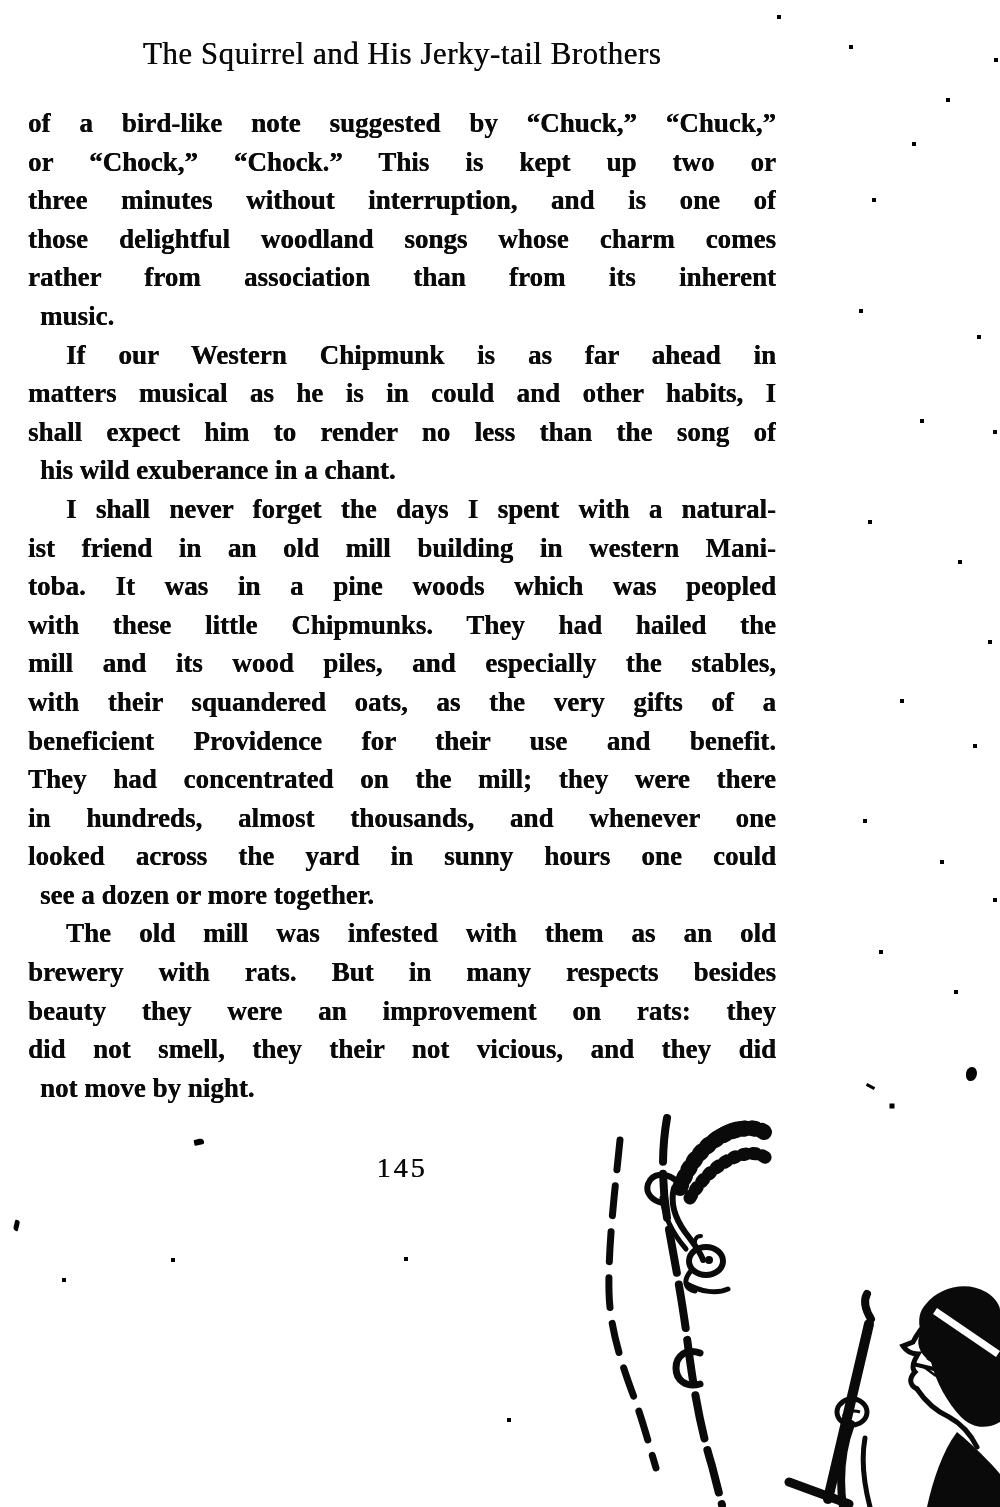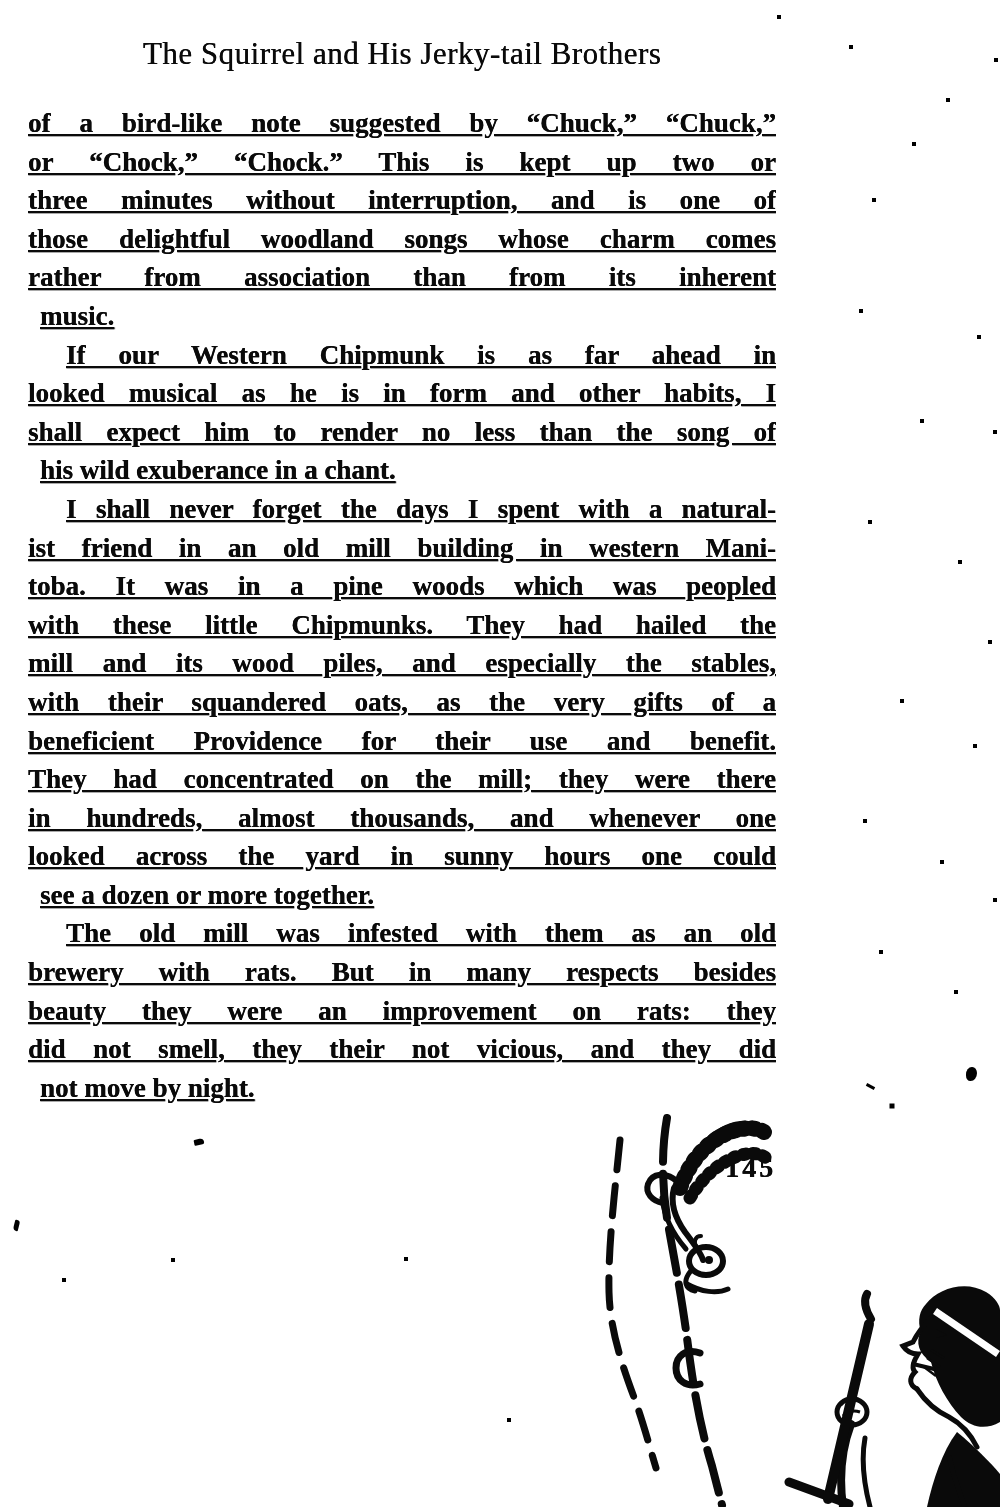--- a/index.html
+++ b/index.html
@@ -23,39 +23,38 @@
     text-shadow: 0.4px 0.4px 0 #0a0a0a;
     white-space: nowrap;
   }
 
   .text-block {
     position: absolute;
     top: 104px; left: 28px; width: 748px;
     font-size: 27px;
     font-weight: 700;
     text-shadow: 0.35px 0.35px 0 #0a0a0a;
-    text-decoration: underline;
   }
   .para { margin: 0; padding: 0; }
   .line {
     height: 38.6px;
     line-height: 38.6px;
     text-align: justify;
     text-align-last: justify;
     overflow: hidden;
   }
   .line.last { text-align-last: left; margin-left: 12px; }
   .line.indent { text-indent: 38px; }
 
   .page-number {
     position: absolute;
     top: 1152px; left: 28px; width: 748px;
-    text-align: right;
+    text-align: center;
     font-size: 28px;
-    font-weight: 700;
+    font-weight: 400;
     letter-spacing: 3px;
     text-shadow: 0.4px 0.4px 0 #0a0a0a;
   }
 
   .illustration {
     position: absolute;
     left: 588px; top: 1093px;
     width: 412px; height: 414px;
   }
 
@@ -108,21 +107,21 @@
       <div class="para">
         <div class="line">of a bird-like note suggested by “Chuck,” “Chuck,”</div>
         <div class="line">or “Chock,” “Chock.”  This is kept up two or</div>
         <div class="line">three minutes without interruption, and is one of</div>
         <div class="line">those delightful woodland songs whose charm comes</div>
         <div class="line">rather from association than from its inherent</div>
         <div class="line last">music.</div>
       </div>
       <div class="para">
         <div class="line indent">If our Western Chipmunk is as far ahead in</div>
-        <div class="line">looked musical as he is in form and other habits, I</div>
+        <div class="line">matters musical as he is in could and other habits, I</div>
         <div class="line">shall expect him to render no less than the song of</div>
         <div class="line last">his wild exuberance in a chant.</div>
       </div>
       <div class="para">
         <div class="line indent">I shall never forget the days I spent with a natural-</div>
         <div class="line">ist friend in an old mill building in western Mani-</div>
         <div class="line">toba.  It was in a pine woods which was peopled</div>
         <div class="line">with these little Chipmunks.  They had hailed the</div>
         <div class="line">mill and its wood piles, and especially the stables,</div>
         <div class="line">with their squandered oats, as the very gifts of a</div>

